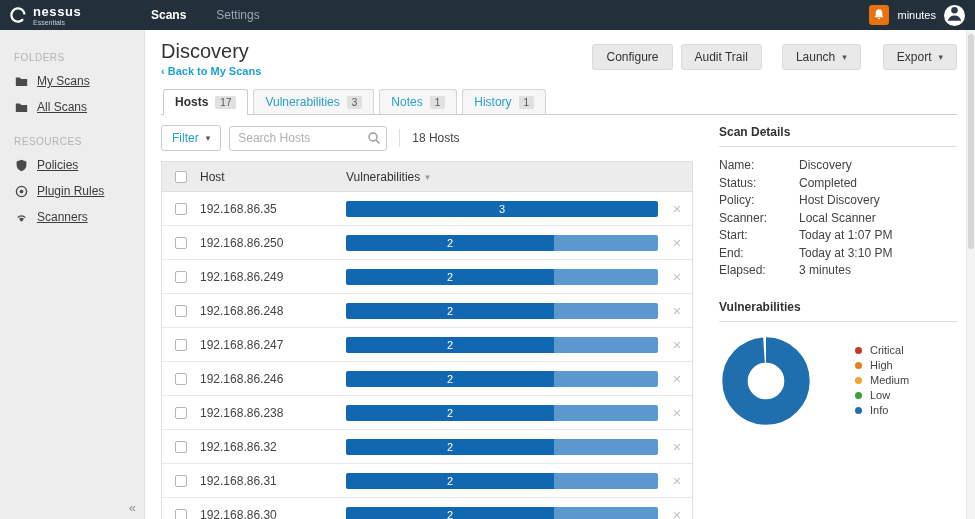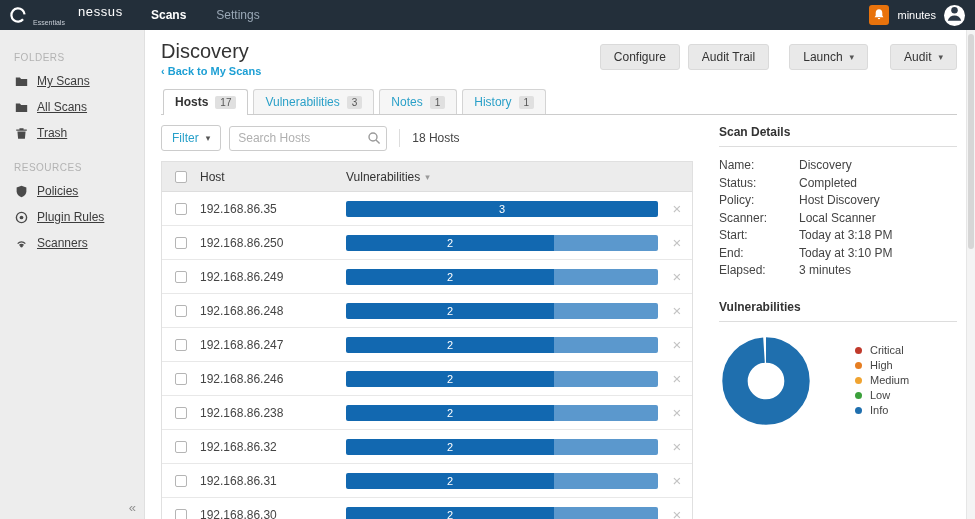--- a/index.html
+++ b/index.html
@@ -6,21 +6,21 @@
   html,body { width: 975px; height: 519px; overflow: hidden; }
   body { font-family: "Liberation Sans", sans-serif; background: #fff; }
 
   .app { width: 975px; height: 519px; display: flex; flex-direction: column; position: relative; overflow: hidden; }
 
   
   .topbar { height: 30px; background: #232f3a; display: flex; align-items: center; color: #fff; flex-shrink: 0; }
   .brand { width: 145px; display: flex; align-items: center; gap: 6px; padding-left: 9px; cursor: pointer; }
   .brand-ring { display: flex; }
   .brand-text { display: flex; flex-direction: column; line-height: 1; }
-  .brand-name { font-size: 13px; font-weight: normal; letter-spacing: .6px; margin-left: 45px; }
+  .brand-name { font-size: 13px; font-weight: bold; letter-spacing: .6px; }
   .brand-sub { font-size: 7px; color: #c7ced6; margin-top: 1px; }
   .topnav { display: flex; gap: 30px; margin-left: 6px; }
   .topnav-item { font-size: 12px; color: #9aa8b6; cursor: pointer; }
   .topnav-item.active { color: #fff; font-weight: bold; }
   .topbar-right { margin-left: auto; display: flex; align-items: center; gap: 8px; padding-right: 10px; }
   .alert-btn { width: 20px; height: 20px; background: #e8730c; border: none; border-radius: 3px; display: flex; align-items: center; justify-content: center; cursor: pointer; }
   .username { font-size: 11px; color: #fff; }
   .avatar { width: 21px; height: 21px; background: #fff; border: none; border-radius: 50%; display: flex; align-items: center; justify-content: center; cursor: pointer; overflow: hidden; }
 
   
@@ -158,28 +158,20 @@
 
             <div class="side-item">
               <span class="icon">
                 <svg width="13" height="13" viewBox="0 0 16 16">
                   <path d="M1 3h5l1.5 2H15v8.5H1z" fill="#4a4a4a"></path>
                 </svg>
               </span>
               <span>All Scans</span>
             </div>
 
-            <div class="side-item">
-              <span class="icon">
-                <svg width="13" height="13" viewBox="0 0 16 16">
-                  <path d="M5.5 1.5h5V3h4v1.5H1.5V3h4zM3 5.5h10l-.8 9H3.8z" fill="#4a4a4a"></path>
-                </svg>
-              </span>
-              <span>Trash</span>
-            </div>
           </div>
       </div>
       <div class="section">
         <div class="section-title">RESOURCES</div>
         <div>
 
             <div class="side-item">
               <span class="icon">
                 <svg width="13" height="13" viewBox="0 0 16 16">
                   <path d="M8 1l6 2v5c0 3.2-2.6 5.8-6 7-3.4-1.2-6-3.8-6-7V3z" fill="#4a4a4a"></path>
@@ -228,21 +220,21 @@
             <button class="btn">
               <span>Audit Trail</span>
             </button>
 
             <button class="btn">
               <span>Launch</span>
               <span class="caret">▾</span>
             </button>
 
             <button class="btn">
-              <span>Audit</span>
+              <span>Export</span>
               <span class="caret">▾</span>
             </button>
           </div>
       </div>
 
       <div class="tabs">
 
           <div class="tab active">
             <span>Hosts</span>
             <span class="badge">17</span>
@@ -481,21 +473,21 @@
                 <span class="field-value">Host Discovery</span>
               </div>
 
               <div class="field">
                 <span class="field-label">Scanner:</span>
                 <span class="field-value">Local Scanner</span>
               </div>
 
               <div class="field">
                 <span class="field-label">Start:</span>
-                <span class="field-value">Today at 3:18 PM</span>
+                <span class="field-value">Today at 1:07 PM</span>
               </div>
 
               <div class="field">
                 <span class="field-label">End:</span>
                 <span class="field-value">Today at 3:10 PM</span>
               </div>
 
               <div class="field">
                 <span class="field-label">Elapsed:</span>
                 <span class="field-value">3 minutes</span>

